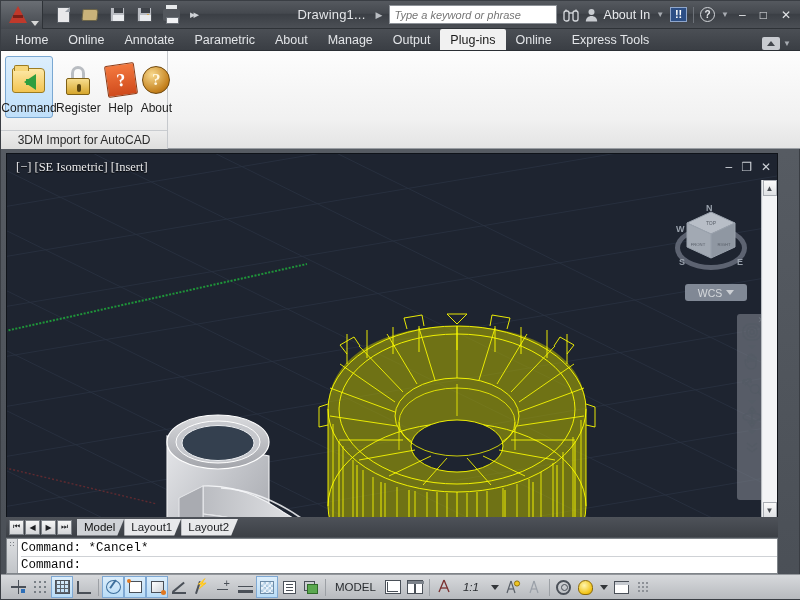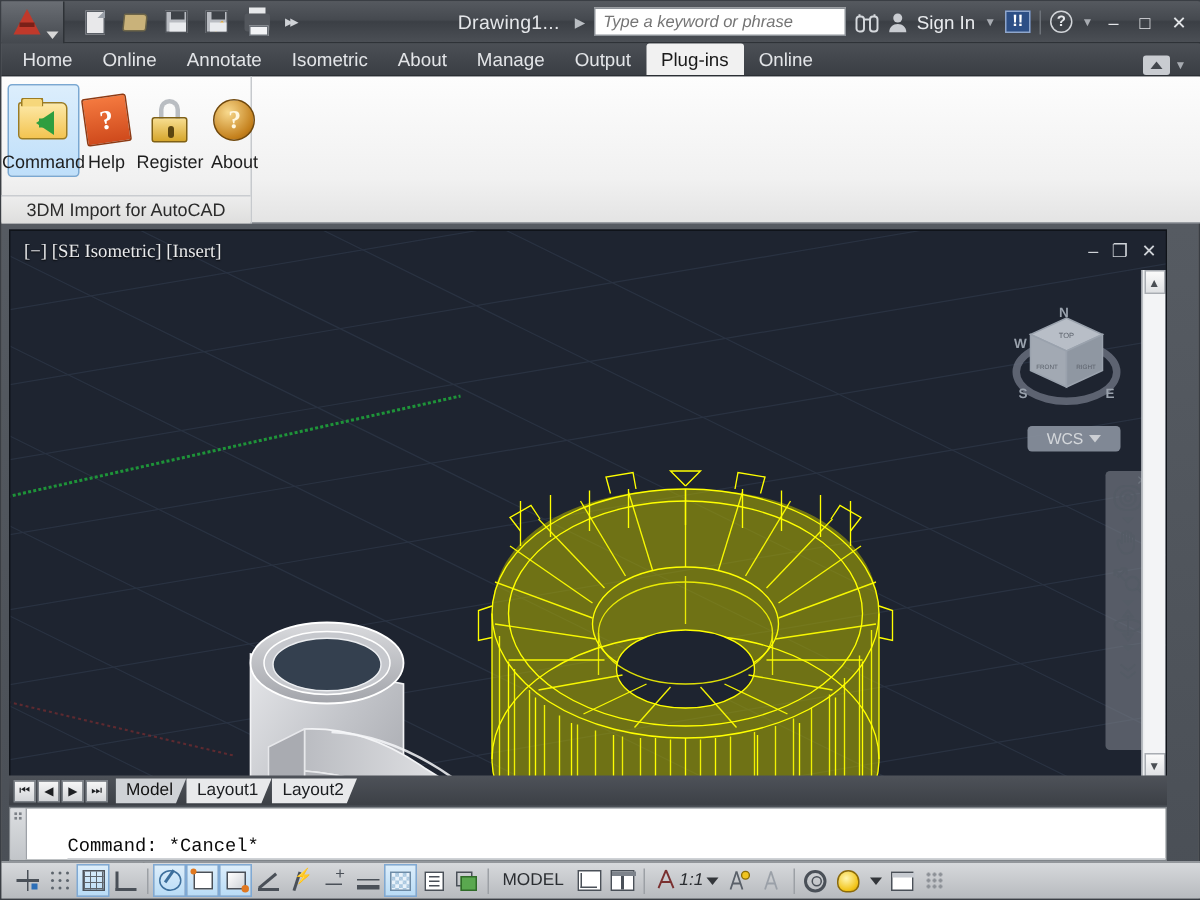--- a/index.html
+++ b/index.html
@@ -348,21 +348,21 @@
   .cmd-grip {
     width: 11px; background: linear-gradient(#dcdee1,#c2c5c9);
     border-right: 1px solid #9ea2a8;
     display: flex; align-items: flex-start; justify-content: center; padding-top: 2px;
   }
   .grip-dots {
     width: 6px; height: 6px;
     background-image: radial-gradient(#7b8086 40%, transparent 42%);
     background-size: 3px 3px;
   }
-  .cmd-lines { flex: 1; padding: 17px 0 0 3px; margin-left: 24px; }
+  .cmd-lines { flex: 1; padding: 1px 0 0 3px; }
   .cmd-row {
     font-family: "Liberation Mono", monospace; font-size: 12.5px;
     color: #0a0a0a; line-height: 17px; height: 17px;
     border-bottom: 1px solid #cfd2d6;
     white-space: pre;
   }
   .cmd-row:last-child { border-bottom: 0; }
 
   
   .statusbar {
@@ -384,21 +384,21 @@
     border: 1px solid transparent;
     display: flex; align-items: center; justify-content: center;
     position: relative;
   }
   .sb-btn.on {
     background: linear-gradient(#ddeefb,#b9dcf6);
     border: 1px solid #7fa9d4;
   }
   .sb-sep { width: 1px; height: 17px; background: #9ca0a5; margin: 0 3px; }
   .sb-txt { font-size: 11.5px; color: #2a2d31; padding: 0 6px; }
-  .sb-scale { display: flex; align-items: center; gap: 2px; font-size: 11.5px; color: #2a2d31; font-style: italic; }
+  .sb-scale { display: flex; align-items: center; gap: 12px; font-size: 11.5px; color: #2a2d31; font-style: italic; }
   .sb-caret { border-left: 4px solid transparent; border-right: 4px solid transparent; border-top: 5px solid #33363a; }
 
   .ico-grid {
     width: 15px; height: 14px;
     background:
       repeating-linear-gradient(0deg, #5d646c 0 1px, transparent 1px 4px),
       repeating-linear-gradient(90deg, #5d646c 0 1px, transparent 1px 4px);
     border: 1px solid #4c525a;
   }
   .ico-snap {
@@ -537,42 +537,43 @@
               <path d="M3 3V1.5M13 3V1.5"></path>
             </g>
           </svg>
       </span>
       <span class="tb-ico">
         <svg width="13" height="14" viewBox="0 0 13 14">
             <circle cx="6.5" cy="4" r="3" fill="#c9ccd1"></circle>
             <path d="M0.8 13.5c0-3.3 2.5-5.5 5.7-5.5s5.7 2.2 5.7 5.5z" fill="#c9ccd1"></path>
           </svg>
       </span>
-      <span class="signin">Sign In</span>
+      <span class="signin">About In</span>
       <span class="tiny-caret">▼</span>
       <span class="ic-exch">!!</span>
       <span class="sep-v"></span>
       <span class="ic-help">?</span>
       <span class="tiny-caret">▼</span>
       <span class="wbtn">–</span>
       <span class="wbtn">□</span>
       <span class="wbtn">✕</span>
     </div>
   </div>
 
   <div class="ribbon-tabs">
     <div class="rtab">Home</div>
     <div class="rtab">Online</div>
     <div class="rtab">Annotate</div>
-    <div class="rtab">Isometric</div>
+    <div class="rtab">Parametric</div>
     <div class="rtab">About</div>
     <div class="rtab">Manage</div>
     <div class="rtab">Output</div>
     <div class="rtab active">Plug-ins</div>
     <div class="rtab">Online</div>
+    <div class="rtab">Express Tools</div>
     <div class="ribbon-spacer"></div>
     <div class="minbtn">
       <span class="min-glyph"></span>
       <span class="tiny-caret">▼</span>
     </div>
   </div>
 
   <div class="ribbon-body">
 
 
@@ -580,34 +581,34 @@
       <div class="panel-items">
         <div class="rbtn selected" style="width:48px">
           <span class="glyph">
             <span class="g-folder">
                 <i></i>
                 <b></b>
               </span>
           </span>
           <span class="lbl">Command</span>
         </div>
-        <div class="rbtn" style="width:38px">
-          <span class="glyph">
-              <span class="g-book"></span>
-            </span>
-          <span class="lbl">Help</span>
-        </div>
         <div class="rbtn" style="width:54px">
           <span class="glyph">
               <span class="g-lock">
                 <b></b>
                 <i></i>
               </span>
             </span>
           <span class="lbl">Register</span>
+        </div>
+        <div class="rbtn" style="width:38px">
+          <span class="glyph">
+              <span class="g-book"></span>
+            </span>
+          <span class="lbl">Help</span>
         </div>
         <div class="rbtn" style="width:44px">
           <span class="glyph">
               <span class="g-about">?</span>
             </span>
           <span class="lbl">About</span>
         </div>
       </div>
       <div class="panel-title">3DM Import for AutoCAD</div>
     </div>

